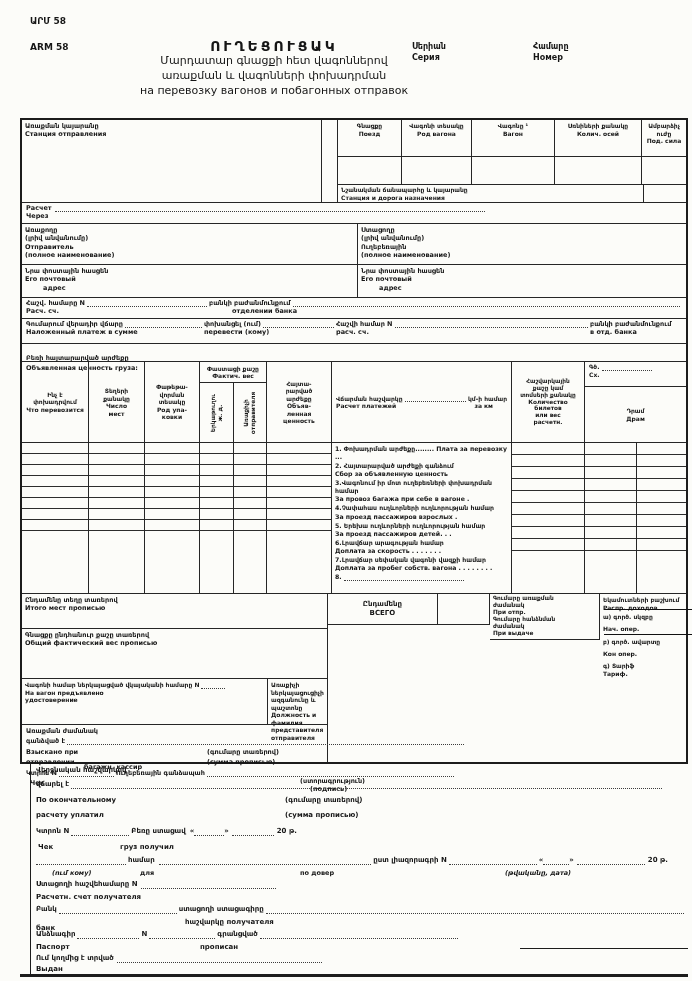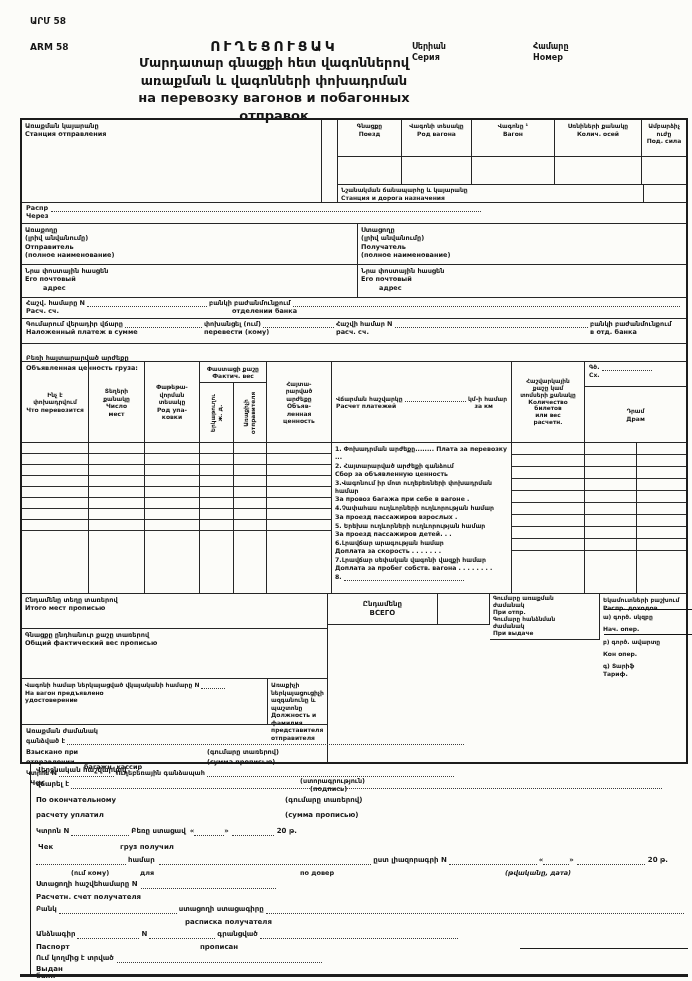--- a/index.html
+++ b/index.html
@@ -1,21 +1,21 @@
 <!DOCTYPE html>
 <html><head>
 <meta charset="utf-8">
 <style>
   html,body{margin:0;padding:0;background:#ffffff;}
   .page{position:relative;width:692px;height:981px;background:#fcfcf9;color:#161616;
         font-family:"DejaVu Sans",sans-serif;overflow:hidden;}
   .abs{position:absolute;}
   .t9{font-size:9px;font-weight:700;}
   .t8{font-size:8px;font-weight:700;line-height:1.35;}
-  .t75{font-size:13px;font-weight:700;line-height:1.35;}
+  .t75{font-size:11px;font-weight:400;line-height:1.35;}
   .t7{font-size:7px;font-weight:700;line-height:1.3;}
   .t{font-size:6.5px;font-weight:700;line-height:1.3;}
   .t6{font-size:6px;font-weight:700;line-height:1.25;}
   .t58{font-size:5.8px;font-weight:700;line-height:1.2;}
   .pre{white-space:pre-line;}
   .ctr{text-align:center;}
   .title-hy{font-size:14px;font-weight:700;letter-spacing:3px;}
   .title-ru{font-family:"DejaVu Serif",serif;font-size:15px;font-weight:700;letter-spacing:3px;margin-top:3px;}
   .box{position:absolute;left:20px;top:118px;width:668px;height:646px;border:2px solid #1c1c1c;
        box-sizing:border-box;display:flex;flex-direction:column;}
@@ -104,37 +104,37 @@
             <div class="t6">Նշանակման ճանապարհը և կայարանը</div>
             <div class="t6">Станция и дорога назначения</div>
           </div>
           <div class="bl" style="width:43px;"></div>
         </div>
       </div>
     </div>
 
     <div class="bb" style="height:18px;padding:1px 4px;">
       <div class="line">
-        <span class="t">Распр</span>
+        <span class="t">Расчет</span>
         <span class="dots" style="width:430px;margin-left:3px;"></span>
       </div>
       <div class="t">Через</div>
     </div>
 
     <div class="r bb" style="height:40px;">
       <div class="br pad" style="width:336px;">
         <div class="t">Առաքողը</div>
         <div class="t">(լրիվ անվանումը)</div>
         <div class="t">Отправитель</div>
         <div class="t">(полное наименование)</div>
       </div>
       <div class="pad" style="flex:1;">
         <div class="t">Ստացողը</div>
         <div class="t">(լրիվ անվանումը)</div>
-        <div class="t">Получатель</div>
+        <div class="t">Ուղեբեռային</div>
         <div class="t">(полное наименование)</div>
       </div>
     </div>
 
     <div class="r bb" style="height:32px;">
       <div class="br pad" style="width:336px;">
         <div class="t">Նրա փոստային հասցեն</div>
         <div class="t">Его почтовый</div>
         <div class="t" style="padding-left:18px;">адрес</div>
       </div>
@@ -505,39 +505,39 @@
     <span class="t7" style="margin:0 2px;">համար</span>
     <span class="dfl"></span>
     <span class="t7">ըստ լիազորագրի N</span>
     <span class="dots" style="width:88px;margin:0 2px;"></span>
     <span class="t7">«</span>
     <span class="dots" style="width:26px;"></span>
     <span class="t7">»</span>
     <span class="dots" style="width:68px;margin:0 3px;"></span>
     <span class="t7">20 թ.</span>
   </div>
-  <div class="t abs" style="left:71px;top:869px;">(ում кому)</div>
+  <div class="t abs" style="left:52px;top:869px;font-style:italic;">(ում кому)</div>
   <div class="t abs" style="left:140px;top:869px;">для</div>
   <div class="t abs" style="left:300px;top:869px;">по довер</div>
   <div class="t abs" style="left:505px;top:869px;font-style:italic;">(թվականը, дата)</div>
 
   <div class="abs line" style="left:36px;top:880px;">
     <span class="t7">Ստացողի հաշվեհամարը N</span>
     <span class="dots" style="width:135px;margin-left:3px;"></span>
   </div>
   <div class="t7 abs" style="left:36px;top:893px;">Расчетн. счет получателя</div>
 
   <div class="abs line" style="left:36px;top:905px;width:650px;">
     <span class="t7">Բանկ</span>
     <span class="dots" style="width:118px;margin:0 2px;"></span>
     <span class="t7">ստացողի ստացագիրը</span>
     <span class="dfl"></span>
   </div>
-  <div class="t7 abs" style="left:36px;top:972px;">банк</div>
-  <div class="t7 abs" style="left:185px;top:918px;">расписка получателя</div>
+  <div class="t7 abs" style="left:36px;top:924px;">банк</div>
+  <div class="t7 abs" style="left:185px;top:918px;">հաշվարկը получателя</div>
 
   <div class="abs line" style="left:36px;top:930px;width:424px;">
     <span class="t7">Անձնագիր</span>
     <span class="dots" style="width:62px;margin:0 2px;"></span>
     <span class="t7">N</span>
     <span class="dots" style="width:66px;margin:0 2px;"></span>
     <span class="t7">գրանցված</span>
     <span class="dfl"></span>
   </div>
   <div class="t7 abs" style="left:36px;top:943px;">Паспорт</div>

